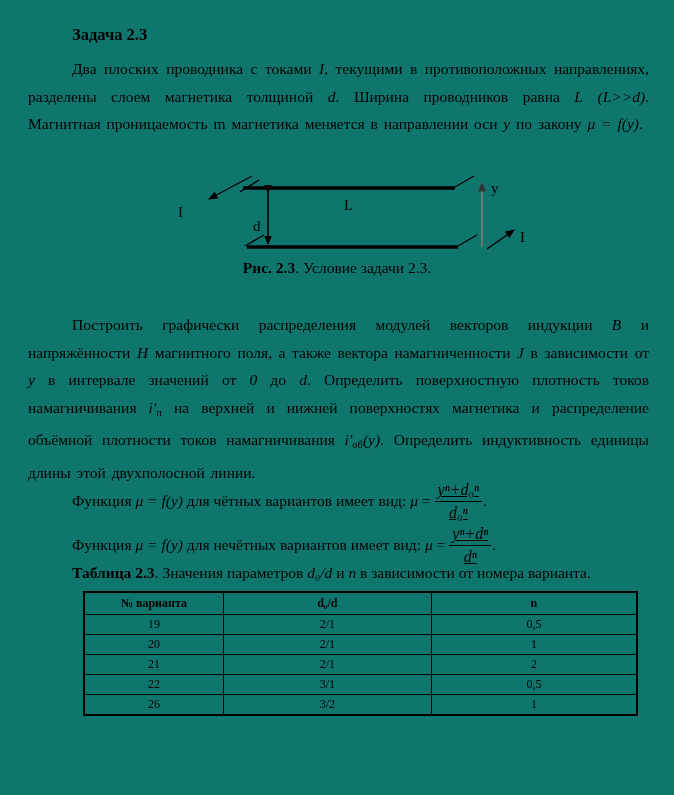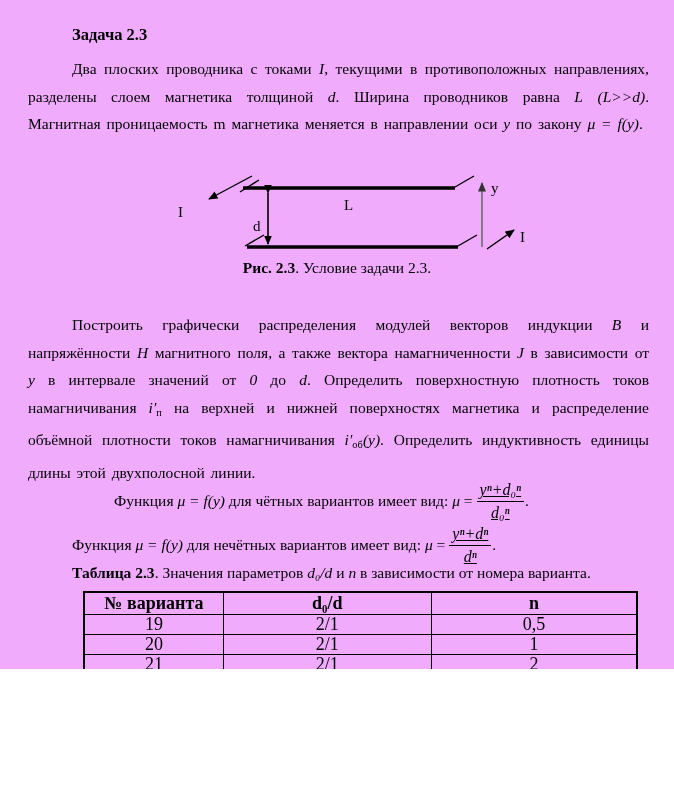--- a/index.html
+++ b/index.html
@@ -1,17 +1,17 @@
 <!DOCTYPE html>
 <html><head>
 <meta charset="utf-8">
 <style>
   html,body{margin:0;padding:0;background:#ffffff;}
   .page{
-    position:relative;width:674px;height:669px;background:#f0abfc;color:#000;
+    position:relative;width:674px;height:795px;background:#0f766e;color:#000;
     font-family:"Liberation Serif","DejaVu Serif",serif;overflow:hidden;
   }
   .title{
     position:absolute;top:25px;left:72px;
     font-weight:bold;font-size:16.5px;
   }
   .para{
     position:absolute;left:28px;width:621px;
     font-size:15.5px;line-height:27.6px;
     text-align:justify;text-indent:44px;
@@ -22,32 +22,32 @@
   .figure-svg{position:absolute;top:172px;left:0;}
   .figure-svg text{font-family:"Liberation Serif","DejaVu Serif",serif;font-size:15px;fill:#000;}
   .fig-caption{
     position:absolute;top:259px;left:0;width:674px;
     text-align:center;font-size:15.5px;
   }
   .formula{
     position:absolute;left:72px;height:46px;
     display:flex;align-items:center;font-size:15.5px;white-space:nowrap;
   }
-  #formula-even{top:478px;margin-left:42px;}
+  #formula-even{top:478px;}
   #formula-odd{top:522px;}
   .frac{
     display:inline-block;vertical-align:middle;text-align:center;
     font-style:italic;font-size:16px;line-height:1.2;margin:0 1px 0 4px;text-decoration:underline;
   }
   .frac .num{display:block;border-bottom:1px solid #000;padding:0 3px 1px;}
   .frac .den{display:block;padding-top:1px;text-align:center;}
   .table-caption{position:absolute;top:564px;left:72px;font-size:15.5px;white-space:nowrap;}
   .var-table{
     position:absolute;top:591px;left:83px;width:555px;
-    border-collapse:collapse;font-size:18px;border:2px solid #000;
+    border-collapse:collapse;font-size:12px;border:2px solid #000;
     table-layout:fixed;
   }
   .var-table th,.var-table td{
     border:1px solid #000;text-align:center;padding:0;
     height:19px;line-height:19px;overflow:hidden;
   }
   .var-table th{font-weight:bold;height:21px;line-height:21px;}
   .seg-b{font-weight:bold;margin-top:16px;}
   .seg-i{font-style:italic;}
   .seg-sub{font-size:10.5px;vertical-align:-3px;}

